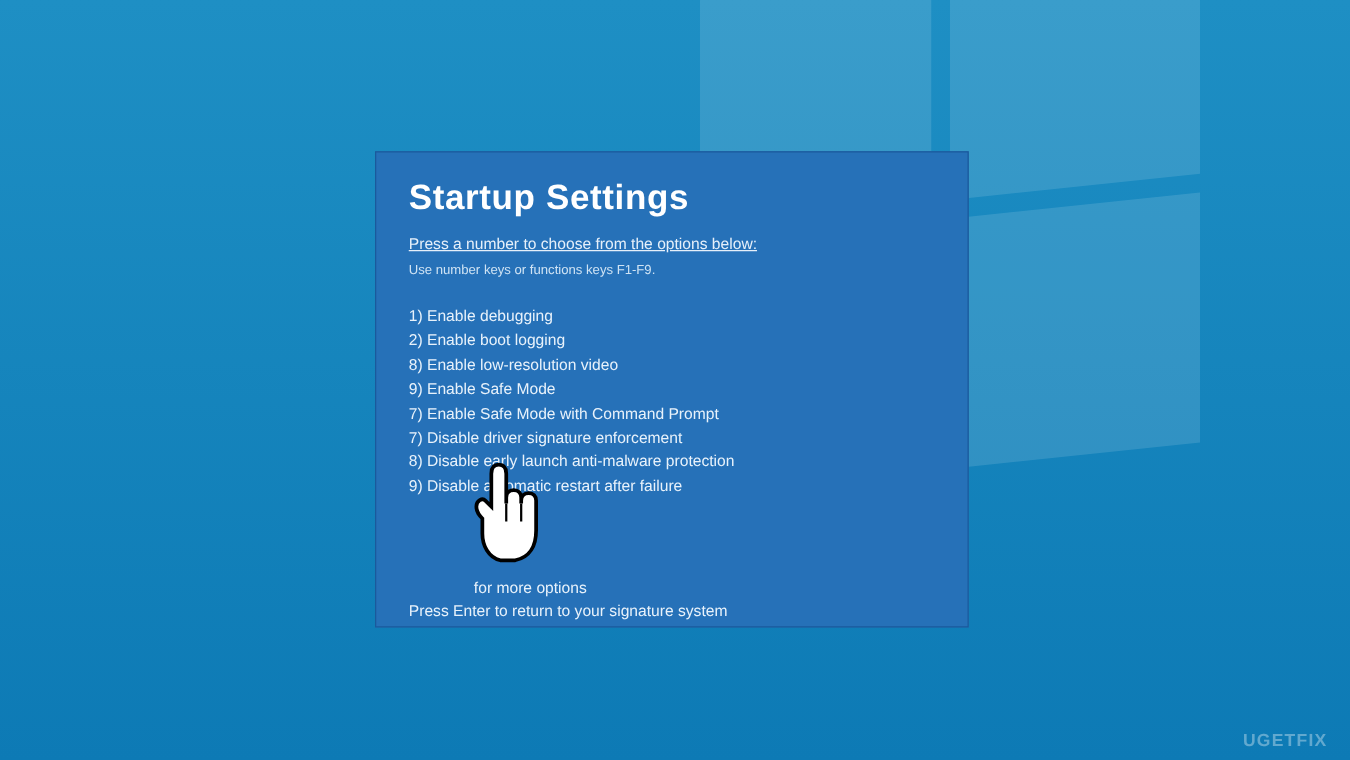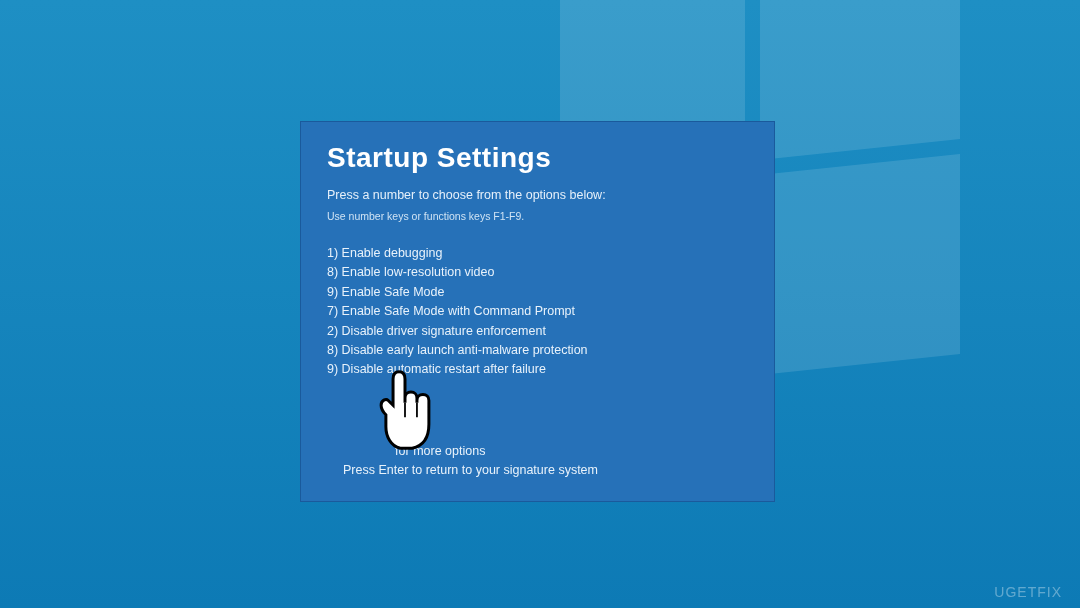--- a/index.html
+++ b/index.html
@@ -46,79 +46,80 @@
     .dialog h1 {
       font-size: 28px;
       font-weight: 700;
       margin-bottom: 14px;
       letter-spacing: 0.5px;
     }
     .subtitle {
       font-size: 12.5px;
       margin-bottom: 8px;
       color: #e6f0fa;
+      text-decoration: underline;
     }
     .hint {
       font-size: 10.5px;
       color: #cfe3f4;
       margin-bottom: 22px;
     }
     .options {
       font-size: 12.5px;
       line-height: 1.55;
       color: #e8f2fb;
       margin-bottom: 62px;
     }
     .options div {
       white-space: nowrap;
     }
     .footer {
       font-size: 12.5px;
       line-height: 1.55;
       color: #e8f2fb;
-      margin-left: 16px;
     }
     .cursor {
       position: absolute;
       left: 376px;
       top: 367px;
       width: 58px;
       height: 86px;
       z-index: 10;
     }
     .watermark {
       position: absolute;
       right: 18px;
       bottom: 8px;
       color: rgba(255,255,255,0.35);
       font-size: 14px;
       letter-spacing: 1px;
-      font-weight: 400;
+      font-weight: 700;
     }
   </style>
 </head>
 <body>
 
 <div class="win-logo">
   <div class="pane p1"></div>
   <div class="pane p2"></div>
   <div class="pane p3"></div>
   <div class="pane p4"></div>
 </div>
 
 <div class="dialog">
   <h1>Startup Settings</h1>
   <div class="subtitle">Press a number to choose from the options below:</div>
   <div class="hint">Use number keys or functions keys F1-F9.</div>
   <div class="options">
     <div>1) Enable debugging</div>
+    <div>2) Enable boot logging</div>
     <div>8) Enable low-resolution video</div>
     <div>9) Enable Safe Mode</div>
     <div>7) Enable Safe Mode with Command Prompt</div>
-    <div>2) Disable driver signature enforcement</div>
+    <div>7) Disable driver signature enforcement</div>
     <div>8) Disable early launch anti-malware protection</div>
     <div>9) Disable automatic restart after failure</div>
   </div>
   <div class="footer">
     <div>&nbsp;&nbsp;&nbsp;&nbsp;&nbsp;&nbsp;&nbsp;&nbsp;&nbsp;&nbsp;&nbsp;&nbsp;&nbsp;&nbsp;&nbsp;<span>for more options</span></div>
     <div>Press Enter to return to your signature system</div>
   </div>
 </div>
 
 <svg class="cursor" viewBox="0 0 48 72">

